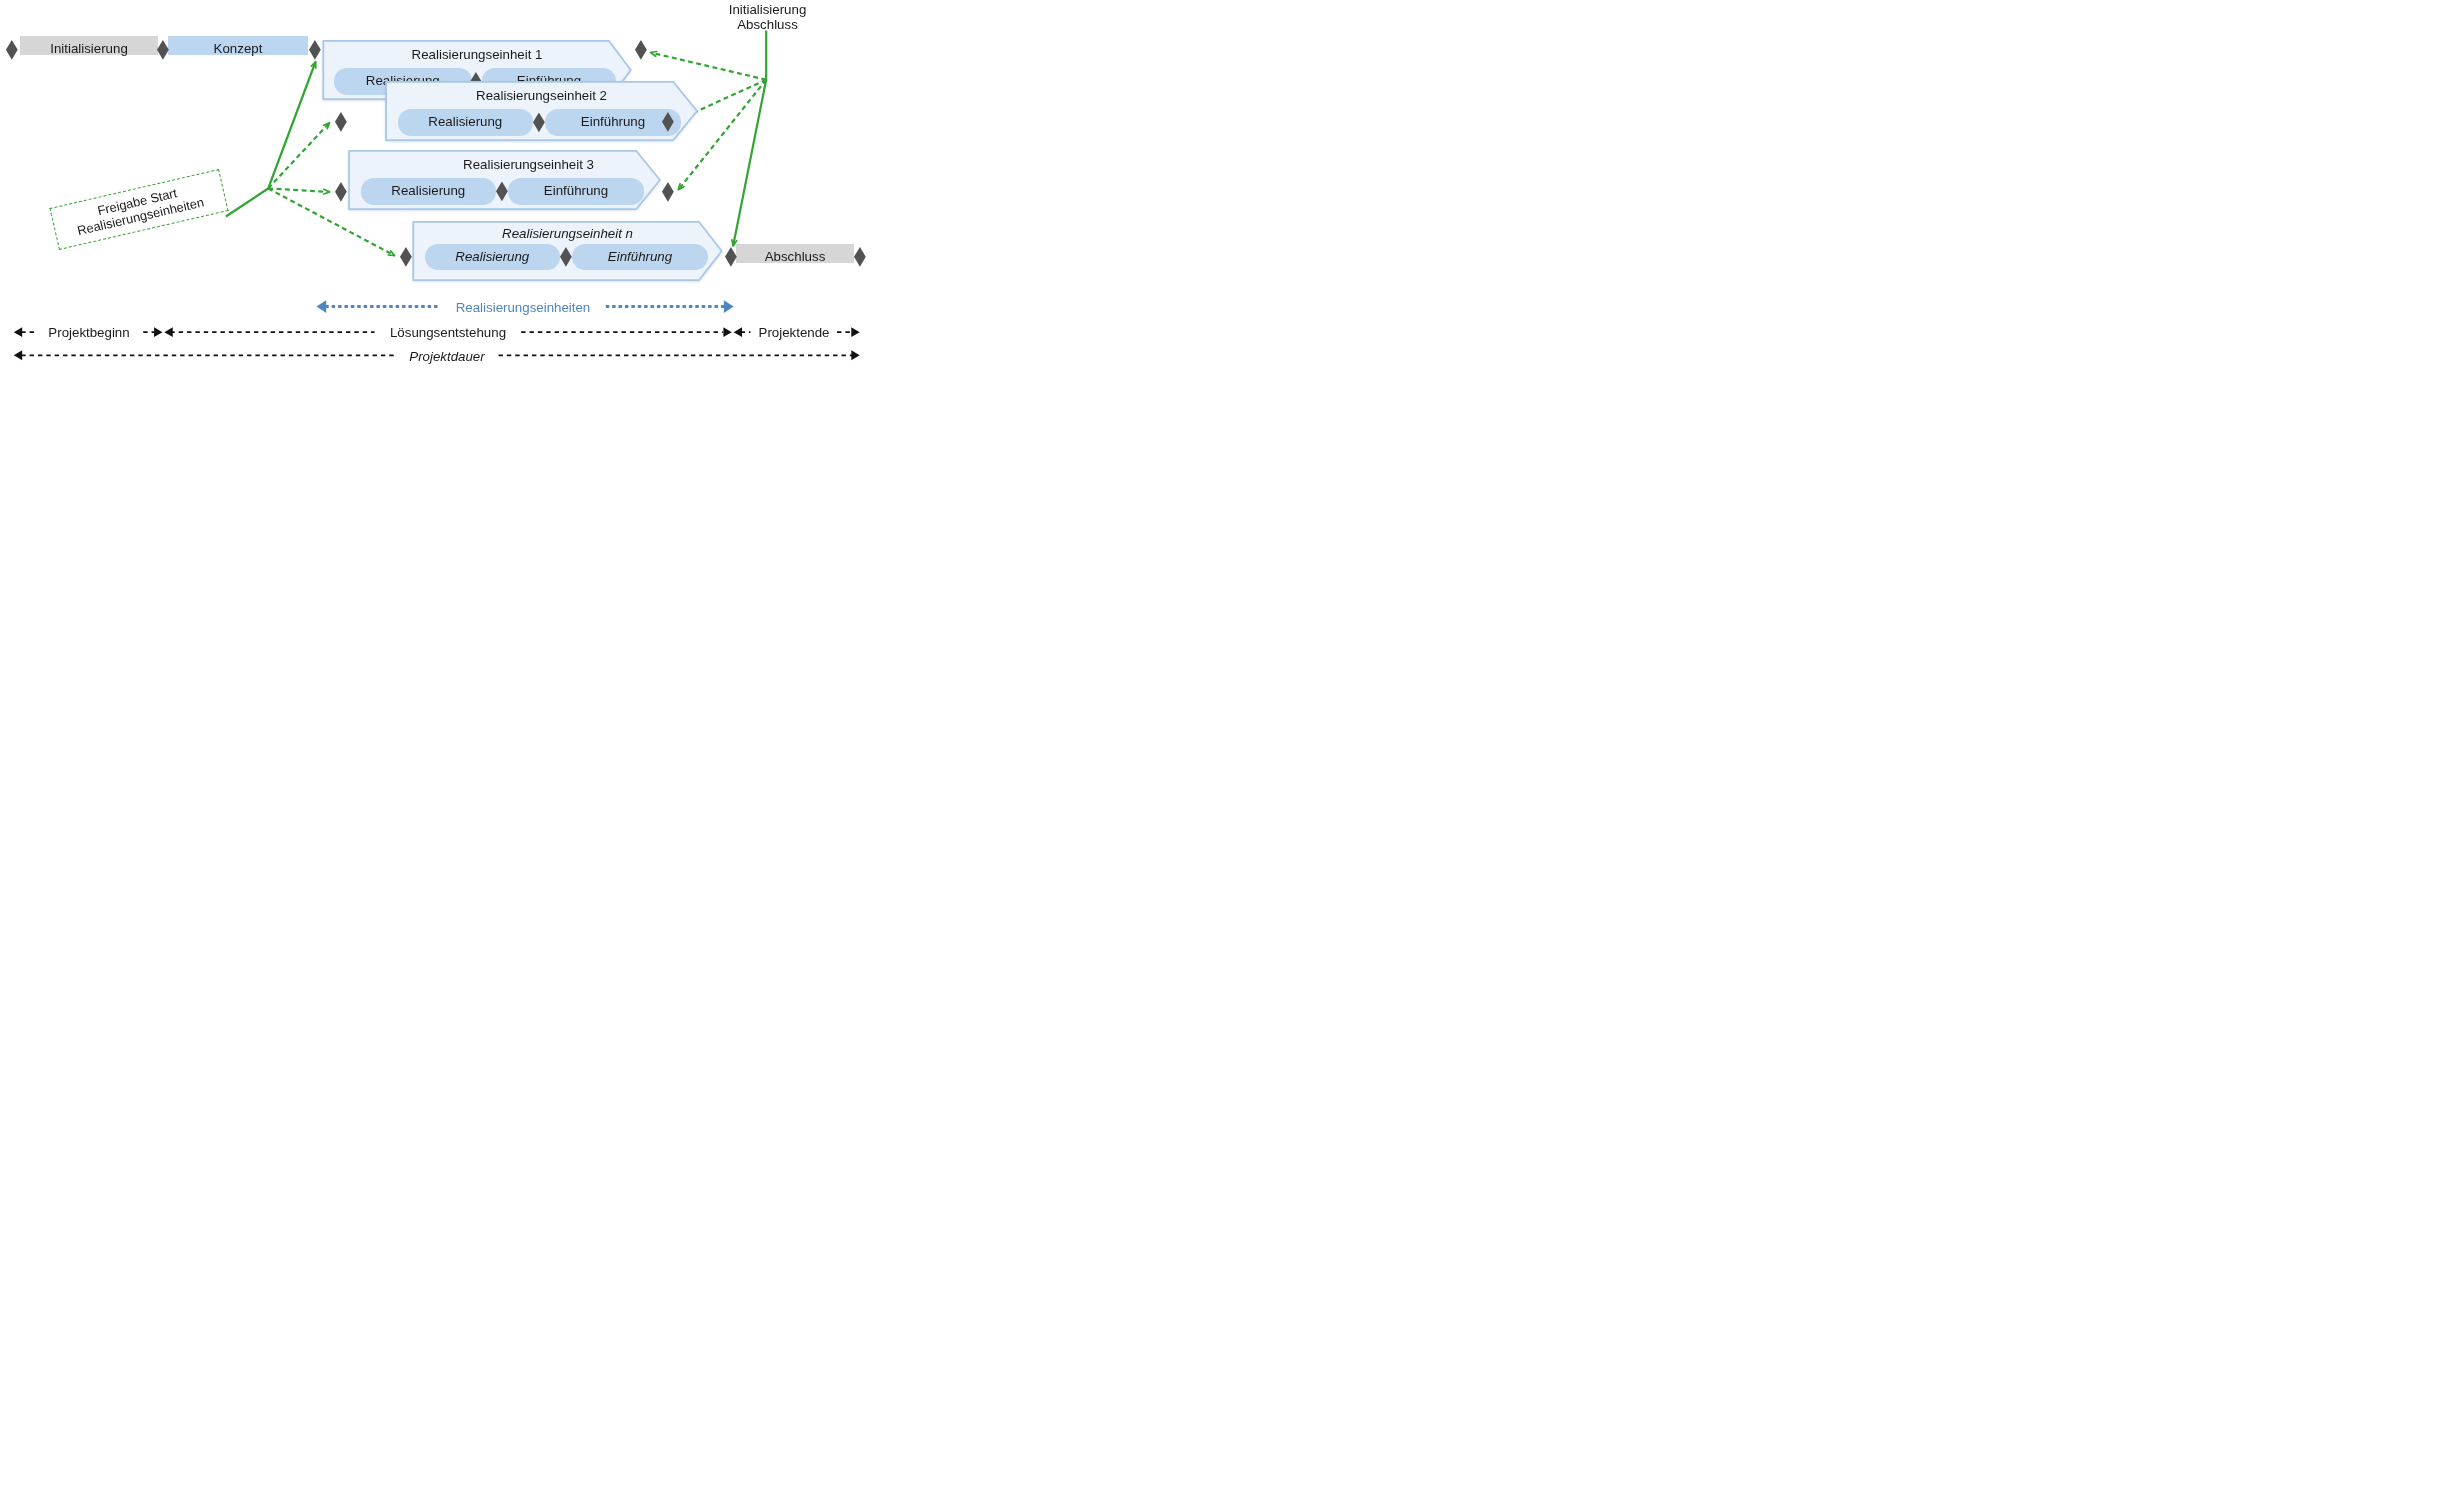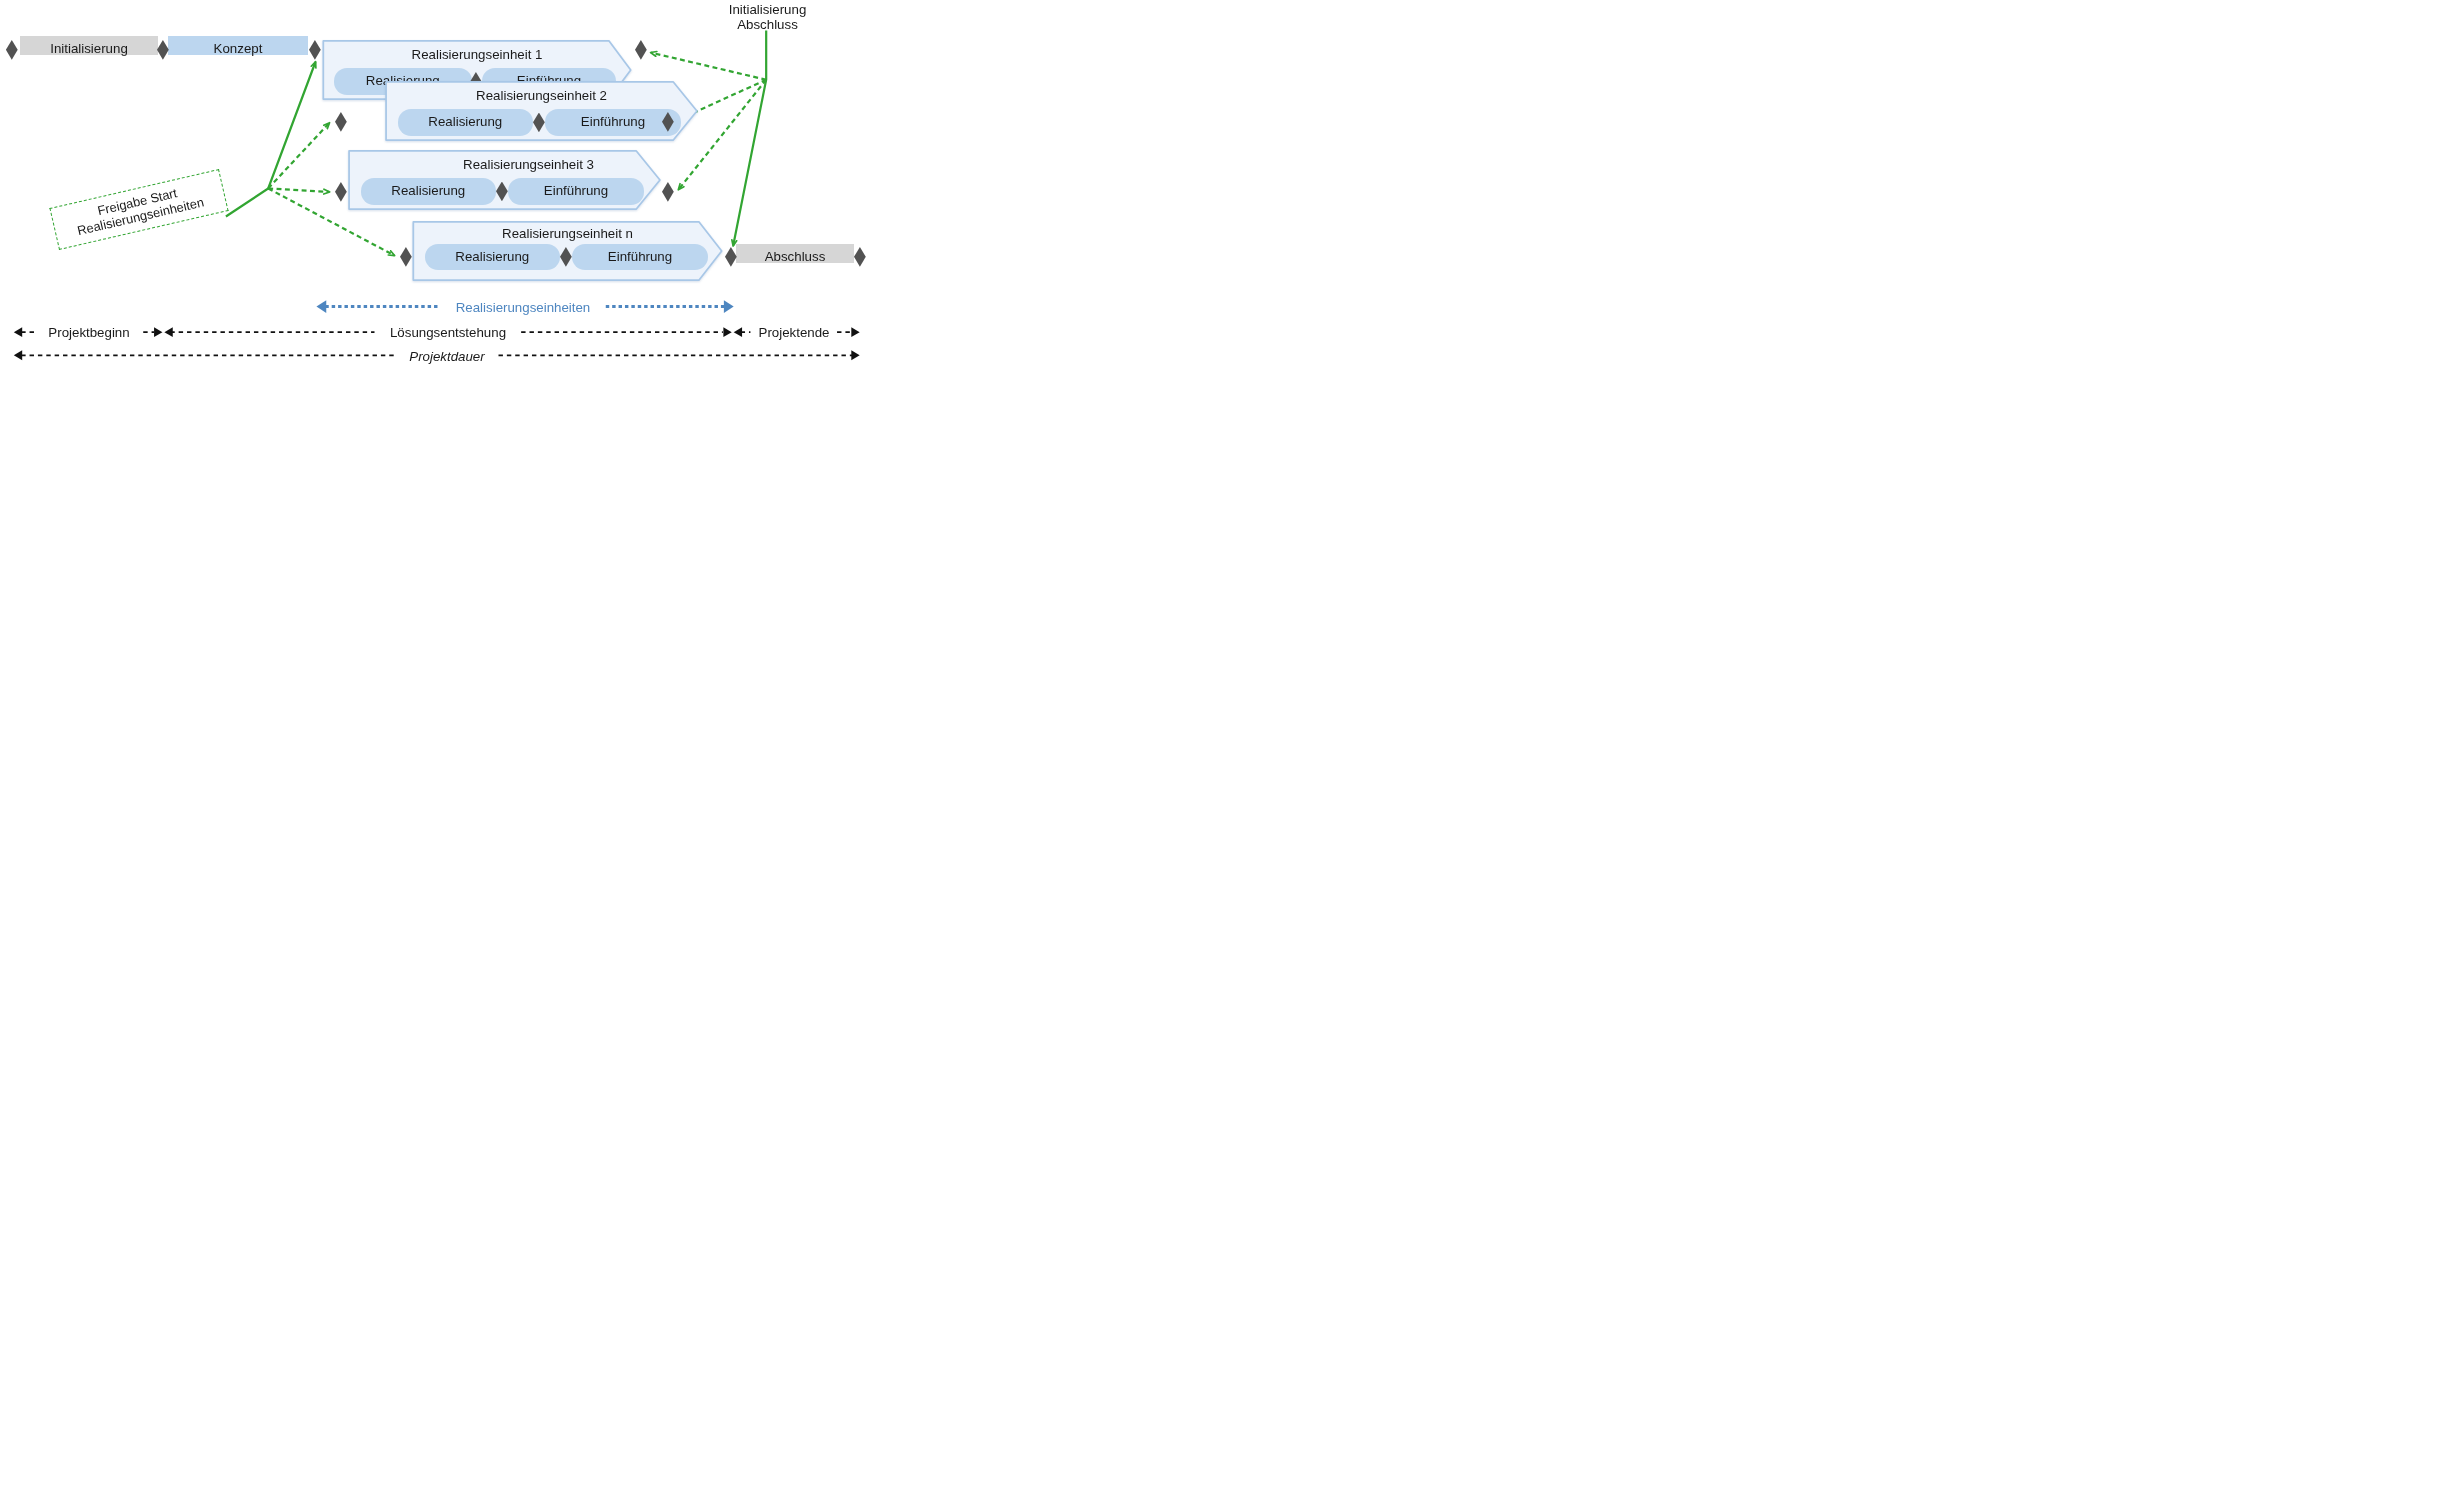--- a/index.html
+++ b/index.html
@@ -125,21 +125,21 @@
   <div class="unit" style="left:348px;top:150px;width:313px;padding-left:48px;">
     <svg width="313" height="60" viewBox="0 0 636 122">
       <polygon points="2,2 586,2 634,61 586,120 2,120" fill="#edf3fb" stroke="#a8c7e7" stroke-width="3.5" stroke-linejoin="round"></polygon>
     </svg>
     <div class="unit-title">Realisierungseinheit 3</div>
     <div class="inner" style="left:12.8px;top:28px;width:135px;">Realisierung</div>
     <div class="diamond" style="left:148px;top:31.5px;"></div>
     <div class="inner" style="left:160px;top:28px;width:136px;">Einführung</div>
   </div>
 
-  <div class="unit" style="left:412px;top:221px;width:311px;">
+  <div class="unit" style="left:412px;top:221px;width:311px;font-style:italic;">
     <svg width="311" height="60" viewBox="0 0 631 122">
       <polygon points="2,2 583,2 629,61 583,120 2,120" fill="#edf3fb" stroke="#a8c7e7" stroke-width="3.5" stroke-linejoin="round"></polygon>
     </svg>
     <div class="unit-title" style="top:2px;">Realisierungseinheit n</div>
     <div class="inner" style="left:12.8px;top:22.7px;width:135px;">Realisierung</div>
     <div class="diamond" style="left:148px;top:26px;"></div>
     <div class="inner" style="left:160px;top:22.7px;width:136px;">Einführung</div>
   </div>
 
   <div class="phase gray" style="left:736px;top:244px;width:118px;">Abschluss</div>

